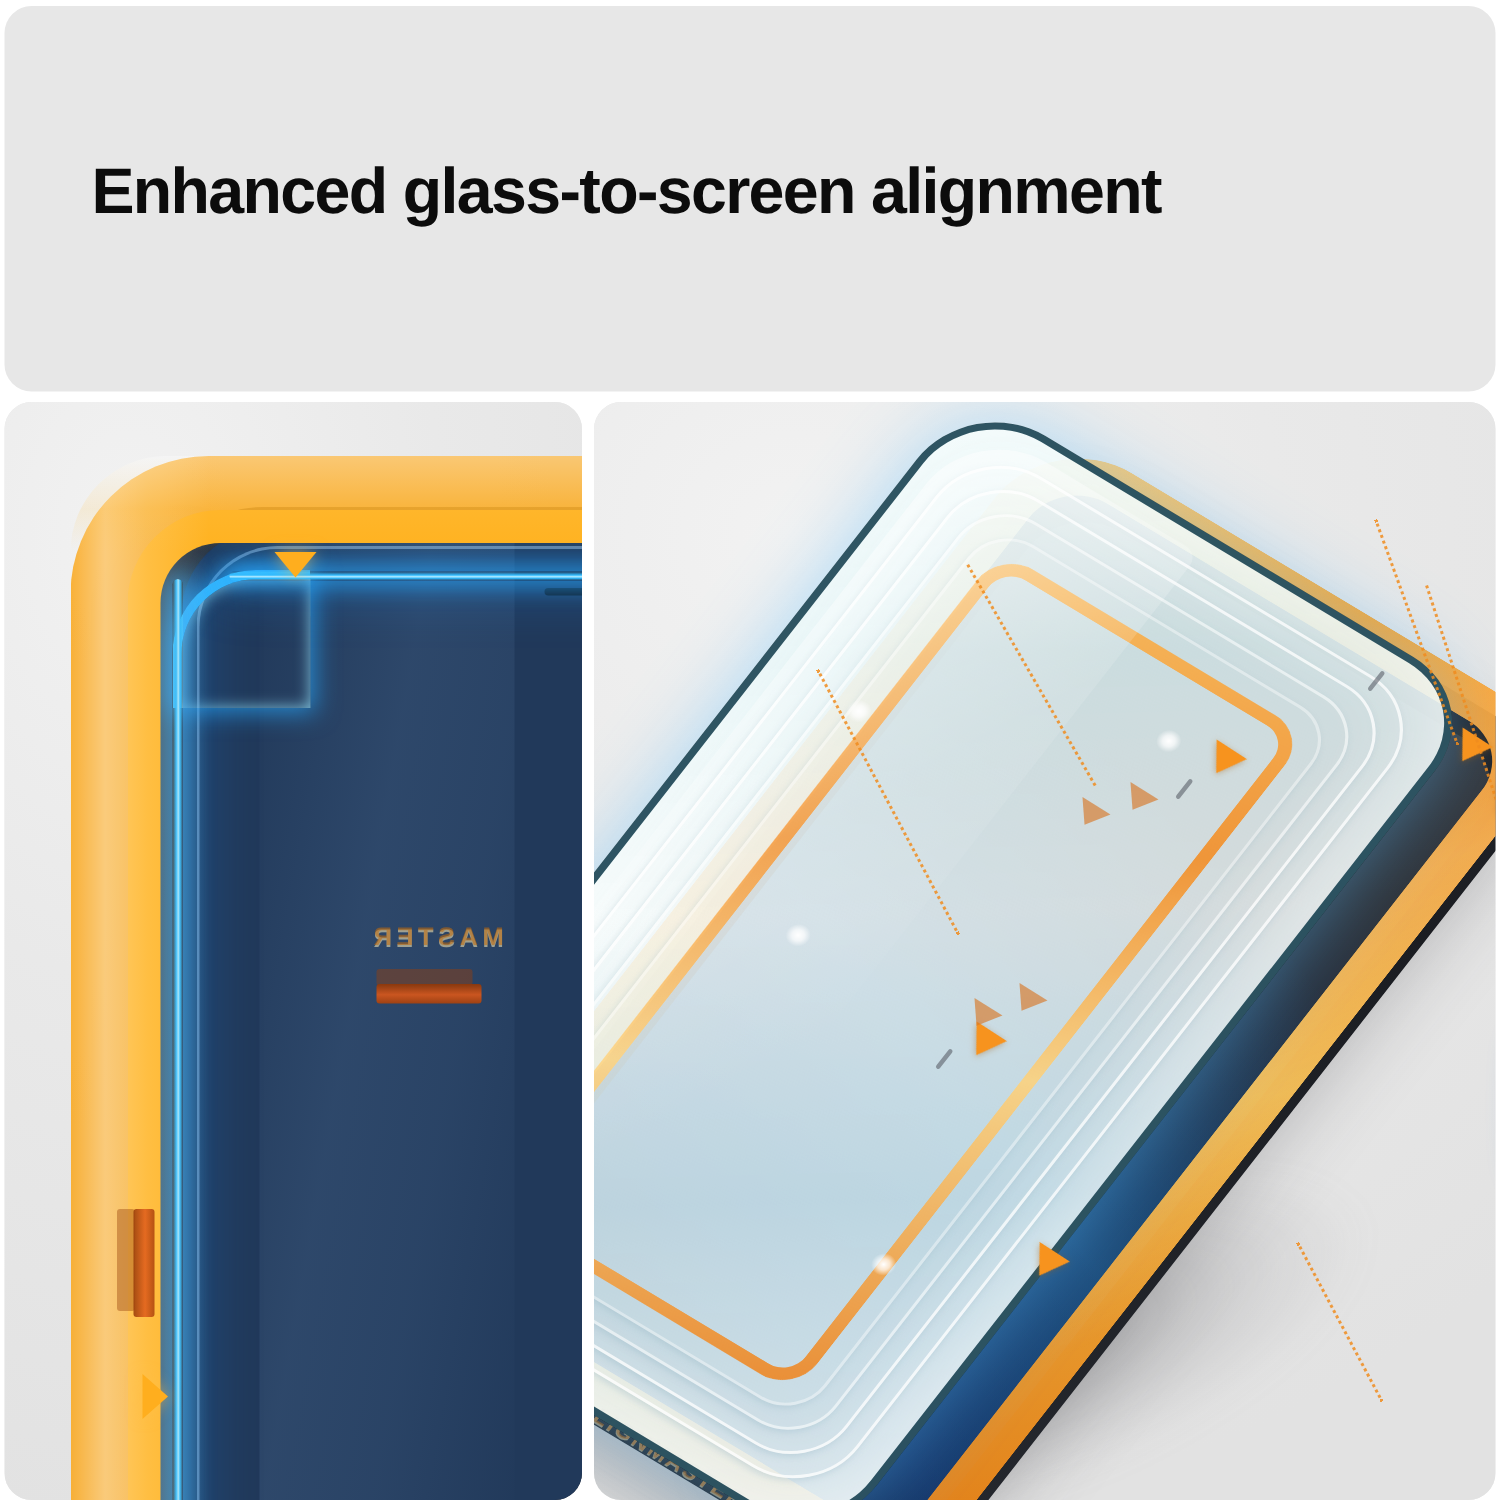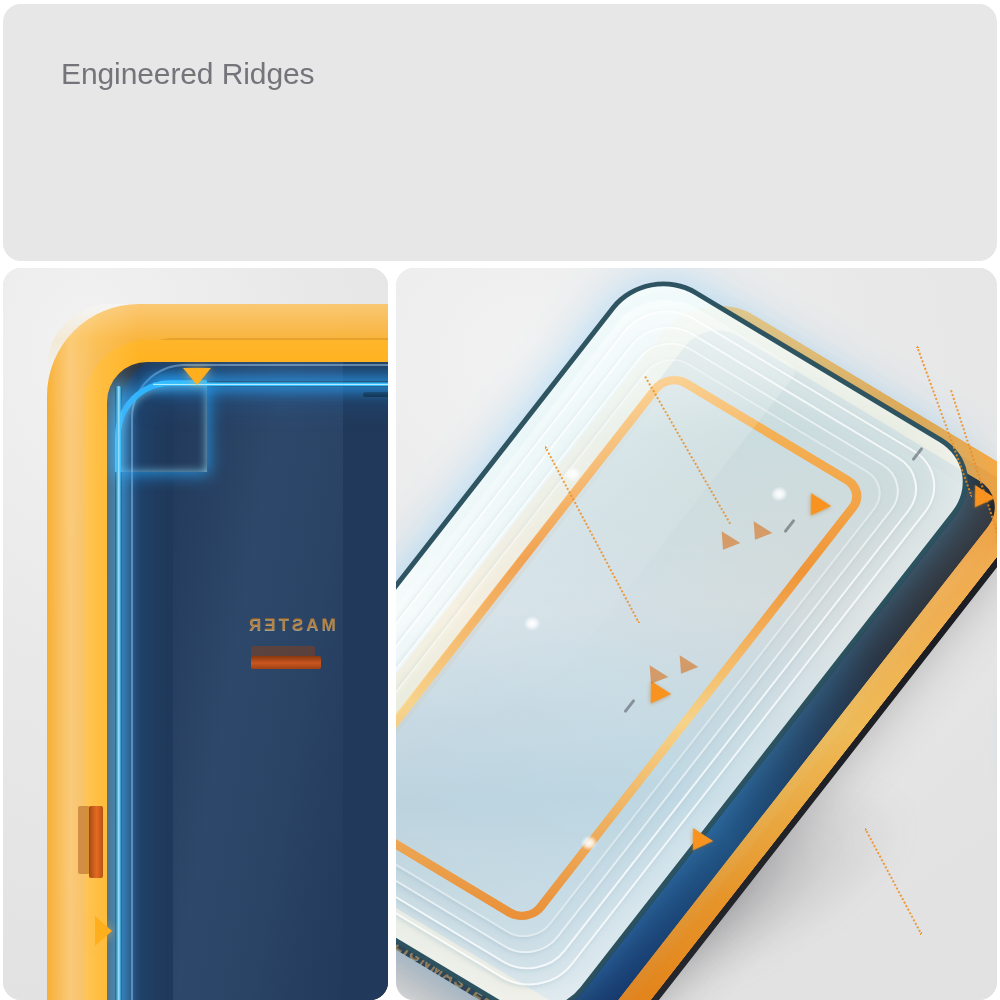--- a/index.html
+++ b/index.html
@@ -487,22 +487,22 @@
     background: rgba(90,95,105,0.6);
     border-radius: 2px;
   }
 </style>
 </head>
 <body>
 
 <div class="page">
 
   <div class="header-panel">
-    <div class="eyebrow">Engineered Ridges</div>
     <div class="headline">
+      <span class="line">Enhanced glass-to-screen alignment</span>
     </div>
   </div>
 
   <div class="panel panel-left">
     <div class="panel-bg-sheen"></div>
 
     <div class="closeup">
 
       <div class="cu-bezel"></div>
       <div class="cu-screen"></div>

